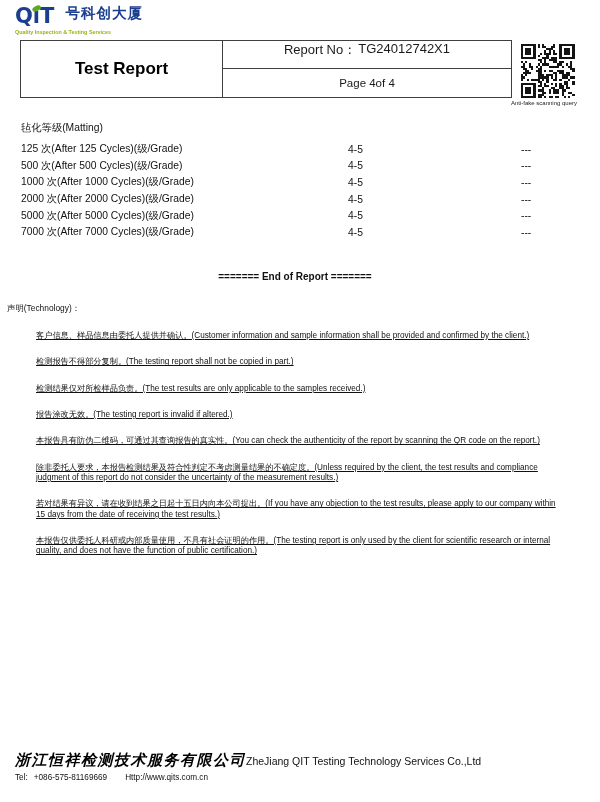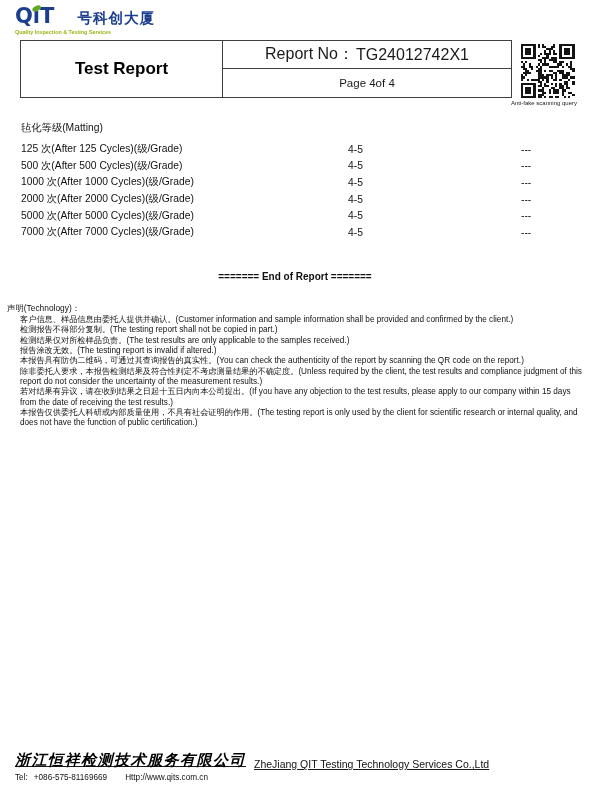--- a/index.html
+++ b/index.html
@@ -2,52 +2,52 @@
 <html style="--brand-blue: #1c3e8e; --leaf-green: #5fa821; --tagline-green: #9bb414;"><head>
 <meta charset="utf-8">
 <style>
   html,body{margin:0;padding:0;background:#e8e8e8;}
   .page{
     position:relative;width:600px;height:802px;background:#ffffff;overflow:hidden;
     font-family:"Liberation Sans","DejaVu Sans",sans-serif;color:#1a1a1a;margin:0 auto;
   }
   
   .brand{position:absolute;left:15px;top:4px;}
-  .brand-row{display:flex;align-items:flex-end;gap:23px;}
+  .brand-row{display:flex;align-items:flex-start;gap:11px;}
   .brand-latin{font-weight:bold;font-size:21px;line-height:24px;color:var(--brand-blue);font-family:"DejaVu Sans",sans-serif;}
   .bi{position:relative;display:inline-block;}
   .leaf{position:absolute;left:-1px;top:2px;width:9px;height:4.5px;background:var(--leaf-green);
         border-radius:80% 100% 60% 100%;transform:rotate(-30deg);}
   .brand-cn{font-weight:bold;font-size:14.5px;color:var(--brand-blue);letter-spacing:1px;}
   .tagline{margin-top:1px;font-size:5.4px;font-weight:bold;color:var(--tagline-green);letter-spacing:0;}
   
   .header-table{position:absolute;left:20px;top:40px;width:492px;height:58px;
     display:grid;grid-template-columns:202px 1fr;grid-template-rows:1fr 1fr;
     border:1px solid #3f3f3f;background:#fff;box-sizing:border-box;}
   .ht-title{grid-row:1/3;border-right:1px solid #3f3f3f;display:flex;align-items:center;justify-content:center;
     font-weight:bold;font-size:17px;color:#000;}
-  .ht-no{border-bottom:1px solid #3f3f3f;display:flex;align-items:center;justify-content:center;font-size:16px;gap:2px;}
+  .ht-no{border-bottom:1px solid #3f3f3f;display:flex;justify-content:center;font-size:13px;gap:2px;}
   .ht-page{display:flex;align-items:center;justify-content:center;font-size:11.5px;}
   
   .qr{position:absolute;left:518px;top:44px;width:59px;height:54px;}
   .qr svg{width:100%;height:100%;display:block;}
   .qr-caption{position:absolute;left:492px;top:100px;width:104px;text-align:center;font-size:6px;color:#222;}
   
   .section-title{position:absolute;left:21px;top:121px;font-size:10.3px;color:#111;}
   .rows{position:absolute;left:21px;top:141px;width:562px;}
   .row{display:grid;grid-template-columns:327px 173px 1fr;height:16.6px;align-items:center;font-size:10.3px;color:#111;}
   
   .eor{position:absolute;left:0;top:271px;width:590px;text-align:center;font-weight:bold;font-size:10px;color:#111;}
   
   .decl-title{position:absolute;left:7px;top:303px;font-size:8.4px;color:#111;}
   .decl-items{position:absolute;left:20px;top:315px;width:562px;font-size:8.2px;line-height:10.35px;color:#111;}
-  .decl-item{margin:0;}
+  .decl-item{margin:16px;text-decoration:underline;}
   
   .footer{position:absolute;left:15px;top:751px;width:578px;}
-  .f-company{display:flex;align-items:flex-end;gap:8px;text-decoration:underline;}
+  .f-company{display:flex;align-items:center;gap:0;}
   .f-cn{font-family:"DejaVu Serif","Liberation Serif",serif;font-style:italic;font-weight:bold;
         font-size:15px;letter-spacing:1.5px;color:#000;white-space:nowrap;}
   .f-en{font-size:10.5px;color:#111;white-space:nowrap;}
   .f-line{margin-top:3px;font-size:8.2px;line-height:10.4px;color:#111;}
   .f-line.first{margin-top:6px;}
   .f-url{margin-left:18px;}
   .f-tel-val{margin-left:6px;}
 </style>
 </head>
 <body>

